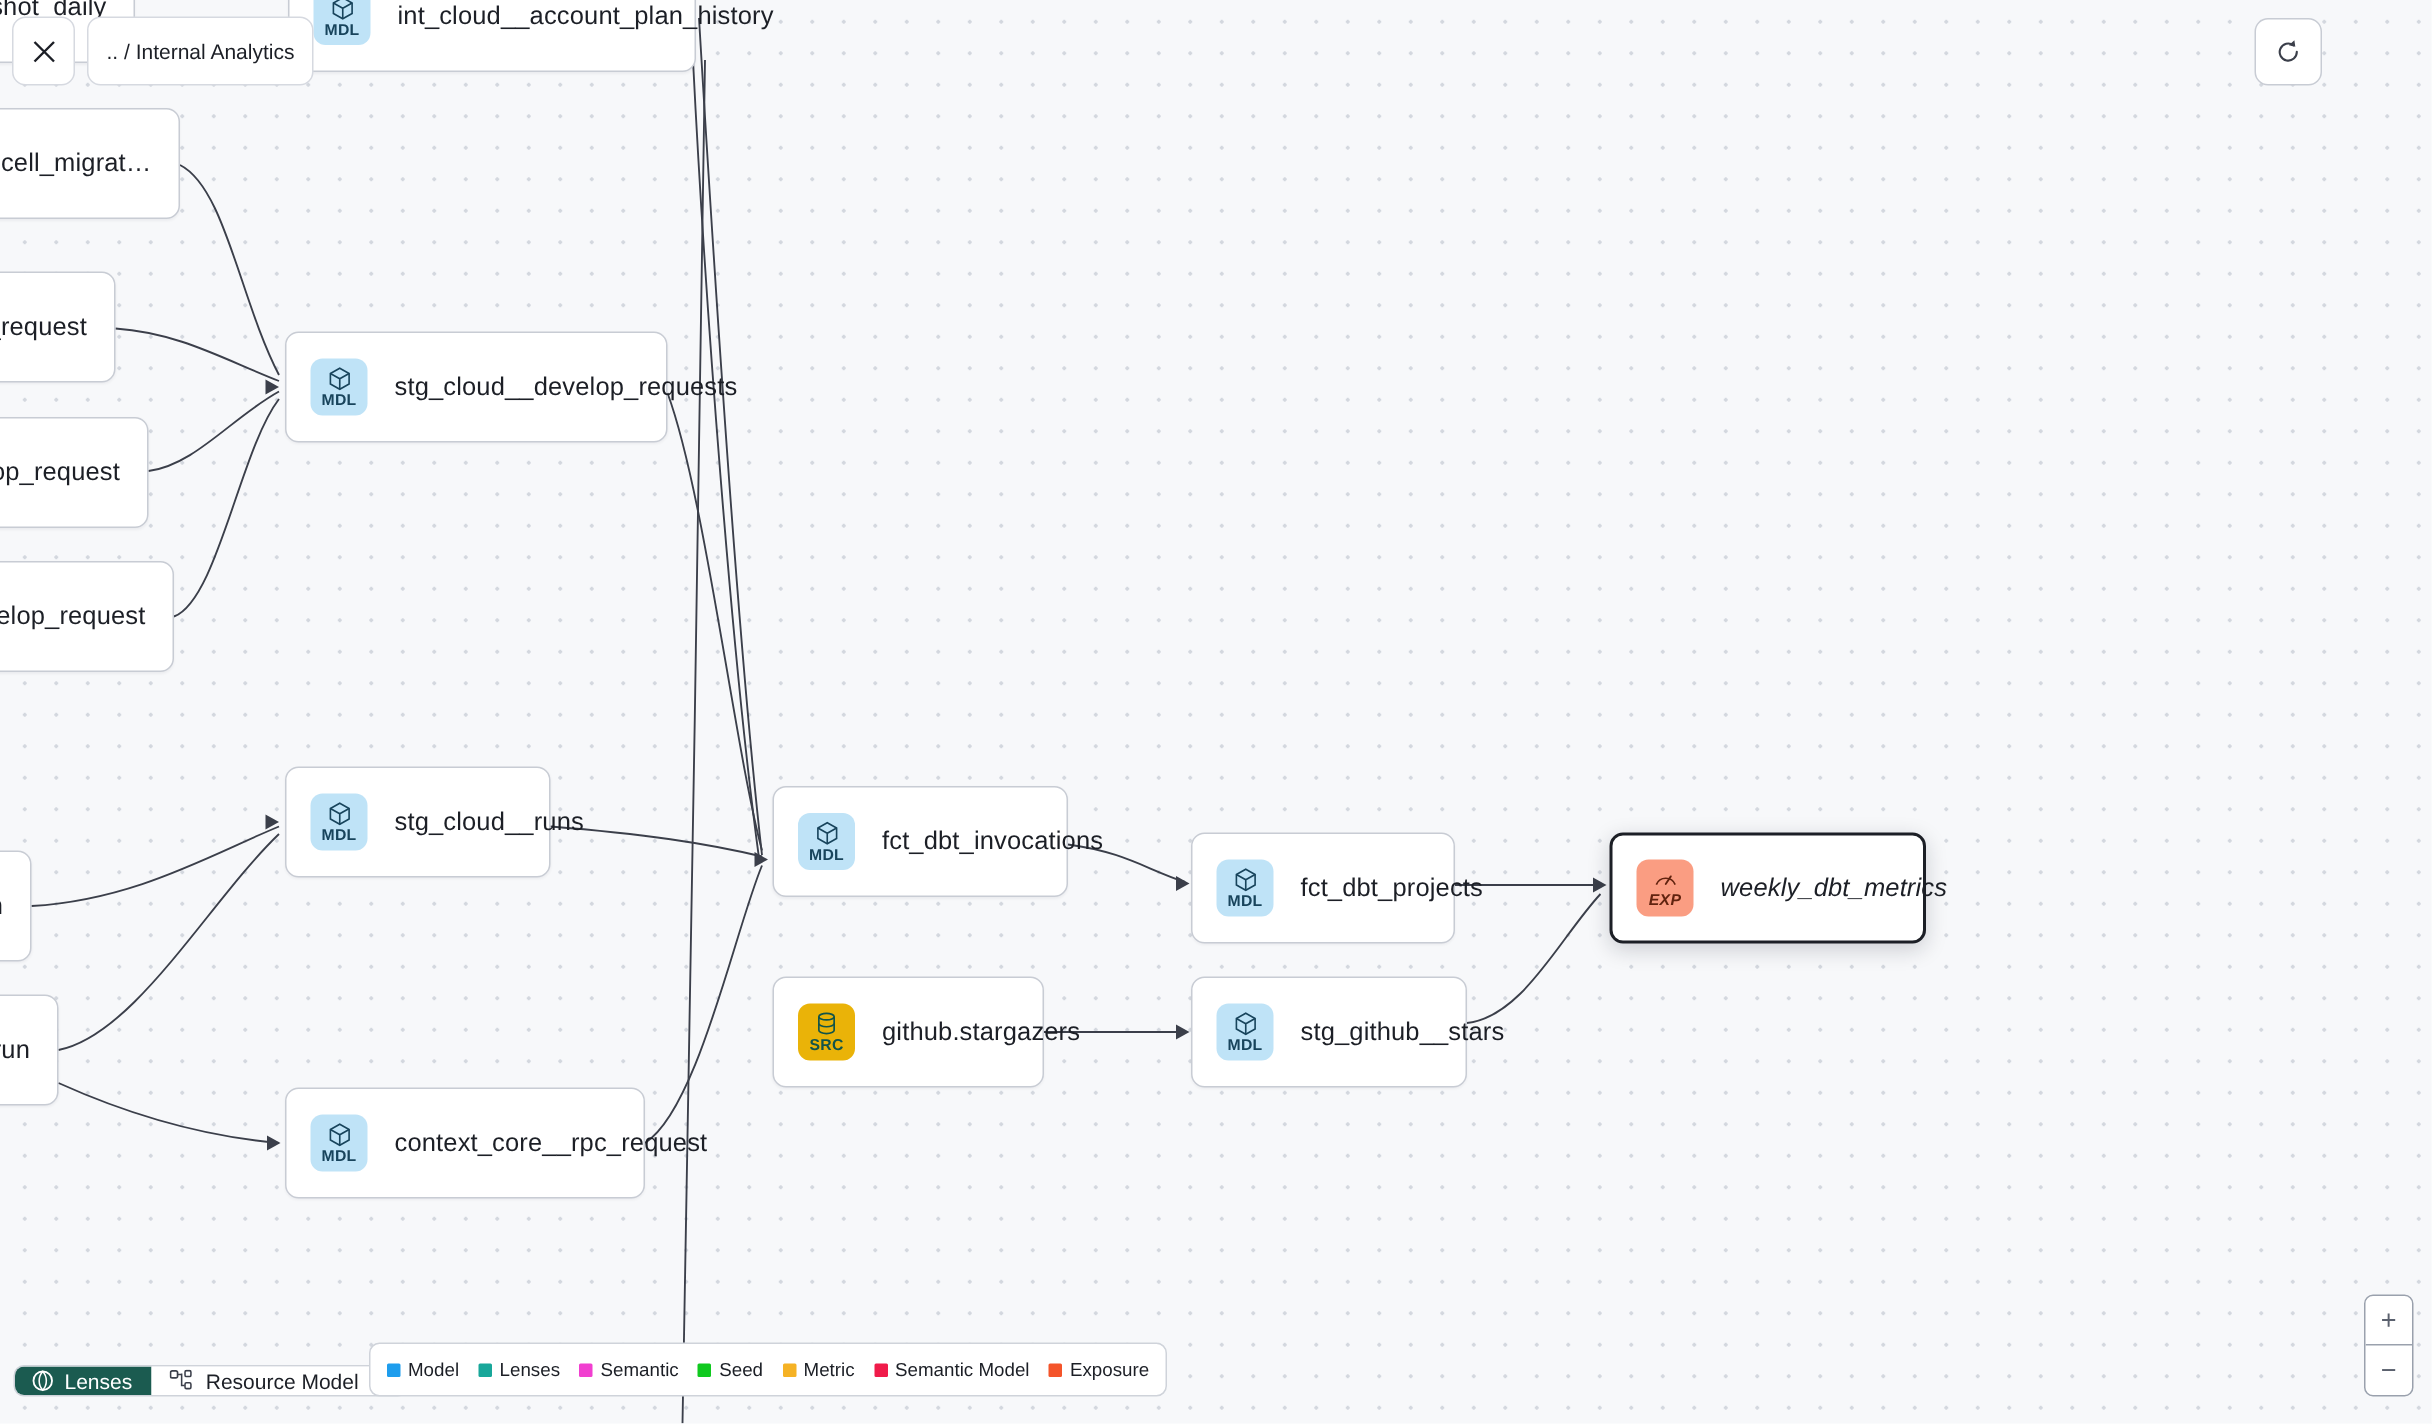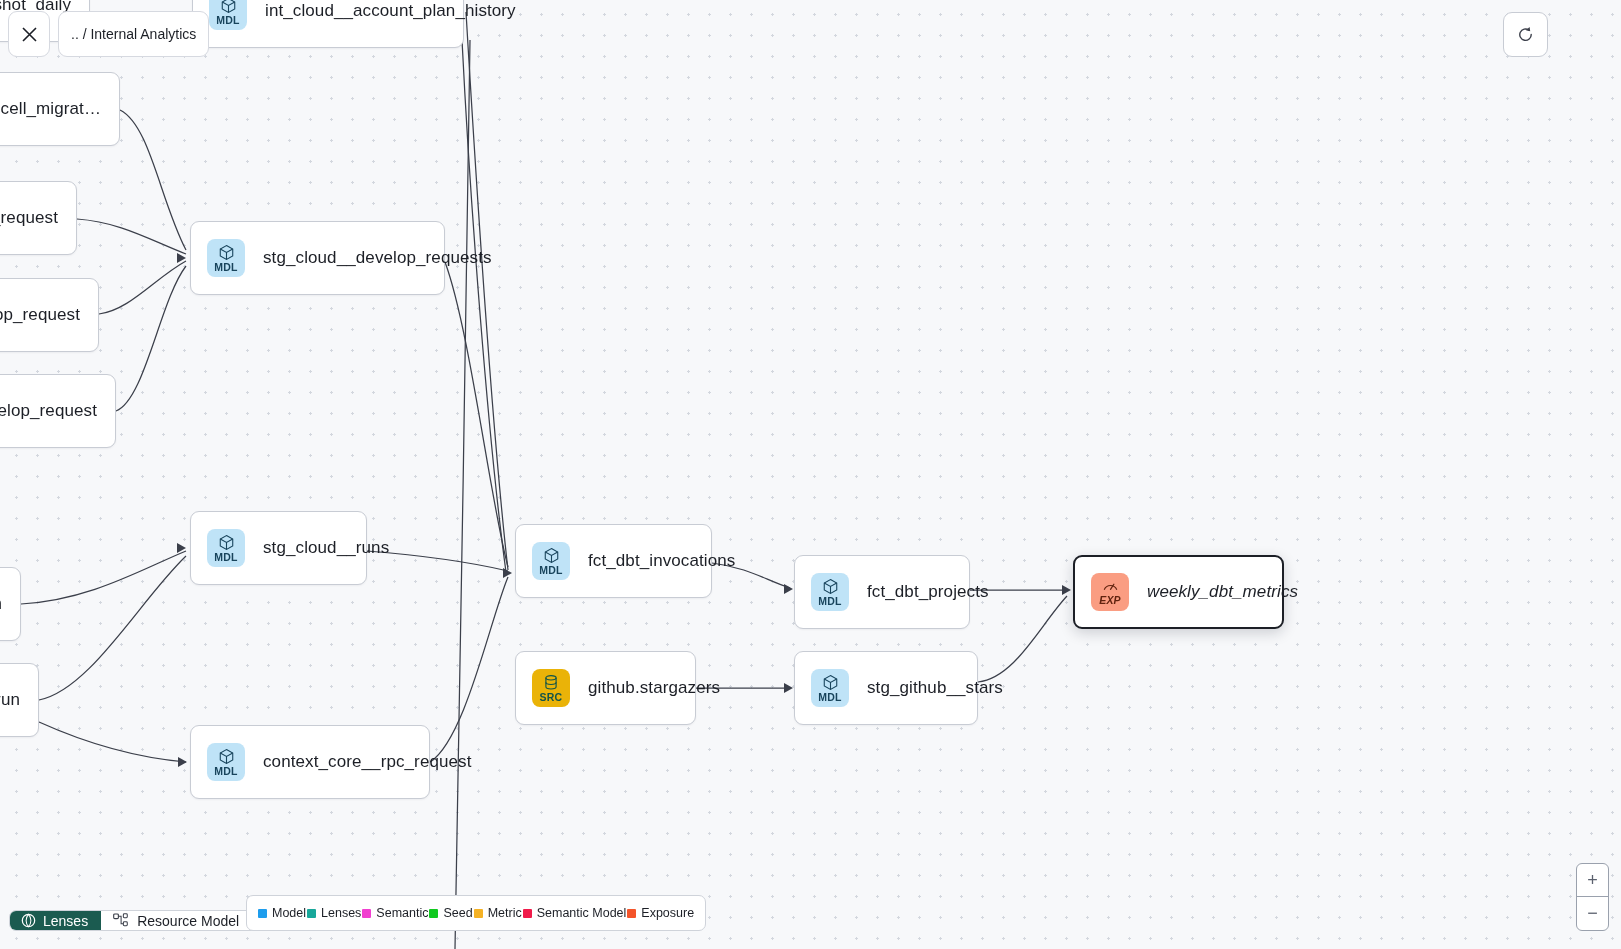--- a/index.html
+++ b/index.html
@@ -168,21 +168,21 @@
 
   .legend {
     position: absolute;
     left: 246px; bottom: 18px;
     height: 33px;
     background: #ffffff;
     border: 1px solid #cfd3da;
     border-radius: 7px;
     display: flex; align-items: center;
     padding: 17px 11px;
-    gap: 1px;
+    gap: 13px;
   }
   .legend-item { display: flex; align-items: center; gap: 5px; font-size: 12.5px; color: #1c1f26; }
   .legend-sw { width: 9px; height: 9px; border-radius: 1px; flex: none; }
 
   .zoom-ctl {
     position: absolute;
     right: 12px; bottom: 18px;
     width: 33px;
     background: #ffffff;
     border: 1px solid #9aa1ad;

